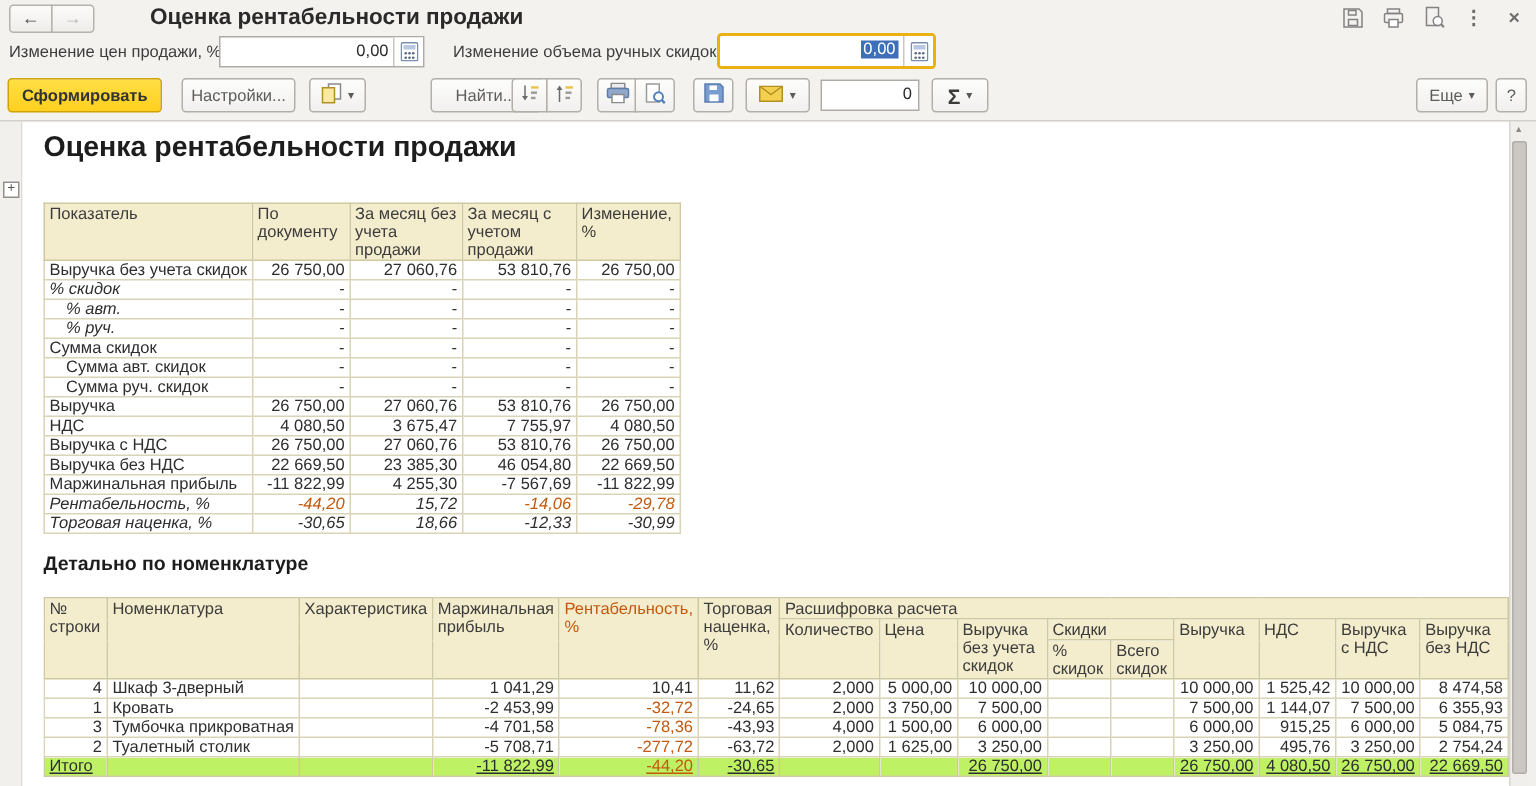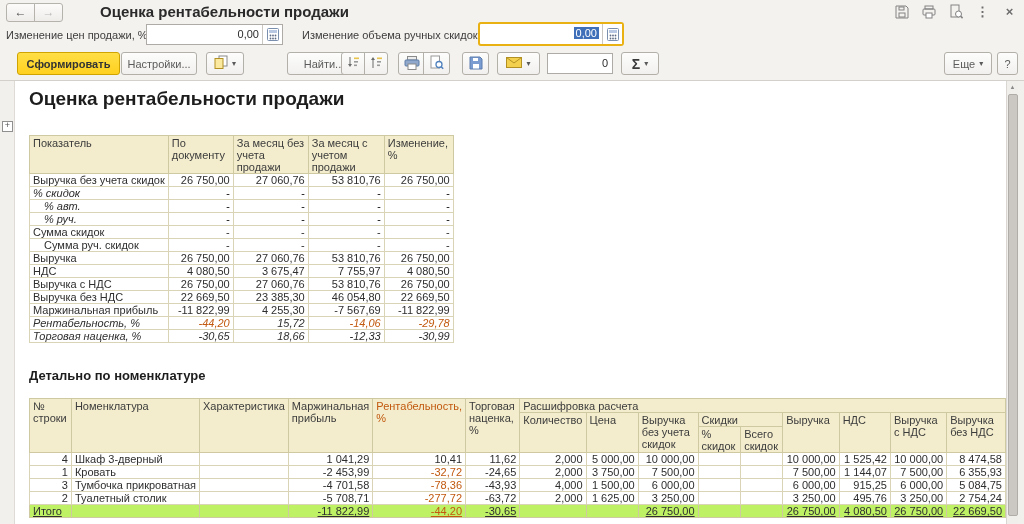--- a/index.html
+++ b/index.html
@@ -133,21 +133,21 @@
             <circle cx="3.5" cy="7.5" r="0.9" fill="#5e6b84"></circle>
             <circle cx="6" cy="7.5" r="0.9" fill="#5e6b84"></circle>
             <circle cx="8.5" cy="7.5" r="0.9" fill="#5e6b84"></circle>
             <circle cx="3.5" cy="10.5" r="0.9" fill="#5e6b84"></circle>
             <circle cx="6" cy="10.5" r="0.9" fill="#5e6b84"></circle>
             <circle cx="8.5" cy="10.5" r="0.9" fill="#5e6b84"></circle>
           </svg>
       </span>
     </div>
 
-    <button class="tbtn primary" style="left:17px;width:103px;">
+    <button class="tbtn primary" style="left:5px;width:103px;">
         <span>Сформировать</span>
       </button>
     <button class="tbtn" style="left:121px;width:76px;">
         <span>Настройки...</span>
       </button>
     <button class="tbtn" style="left:206px;width:38px;">
       <span>
         <svg width="14" height="15" viewBox="0 0 14 15">
             <rect x="5" y="1" width="8" height="10" fill="#fff" stroke="#8a8a8a"></rect>
             <rect x="1" y="3.5" width="8" height="10" fill="#fce9a0" stroke="#b29022"></rect>
@@ -278,20 +278,27 @@
             </tr>
             <tr class="it">
               <td class="ind">% руч.</td>
               <td class="num">-</td>
               <td class="num">-</td>
               <td class="num">-</td>
               <td class="num">-</td>
             </tr>
             <tr>
               <td>Сумма скидок</td>
+              <td class="num">-</td>
+              <td class="num">-</td>
+              <td class="num">-</td>
+              <td class="num">-</td>
+            </tr>
+            <tr>
+              <td class="ind">Сумма авт. скидок</td>
               <td class="num">-</td>
               <td class="num">-</td>
               <td class="num">-</td>
               <td class="num">-</td>
             </tr>
             <tr>
               <td class="ind">Сумма руч. скидок</td>
               <td class="num">-</td>
               <td class="num">-</td>
               <td class="num">-</td>

